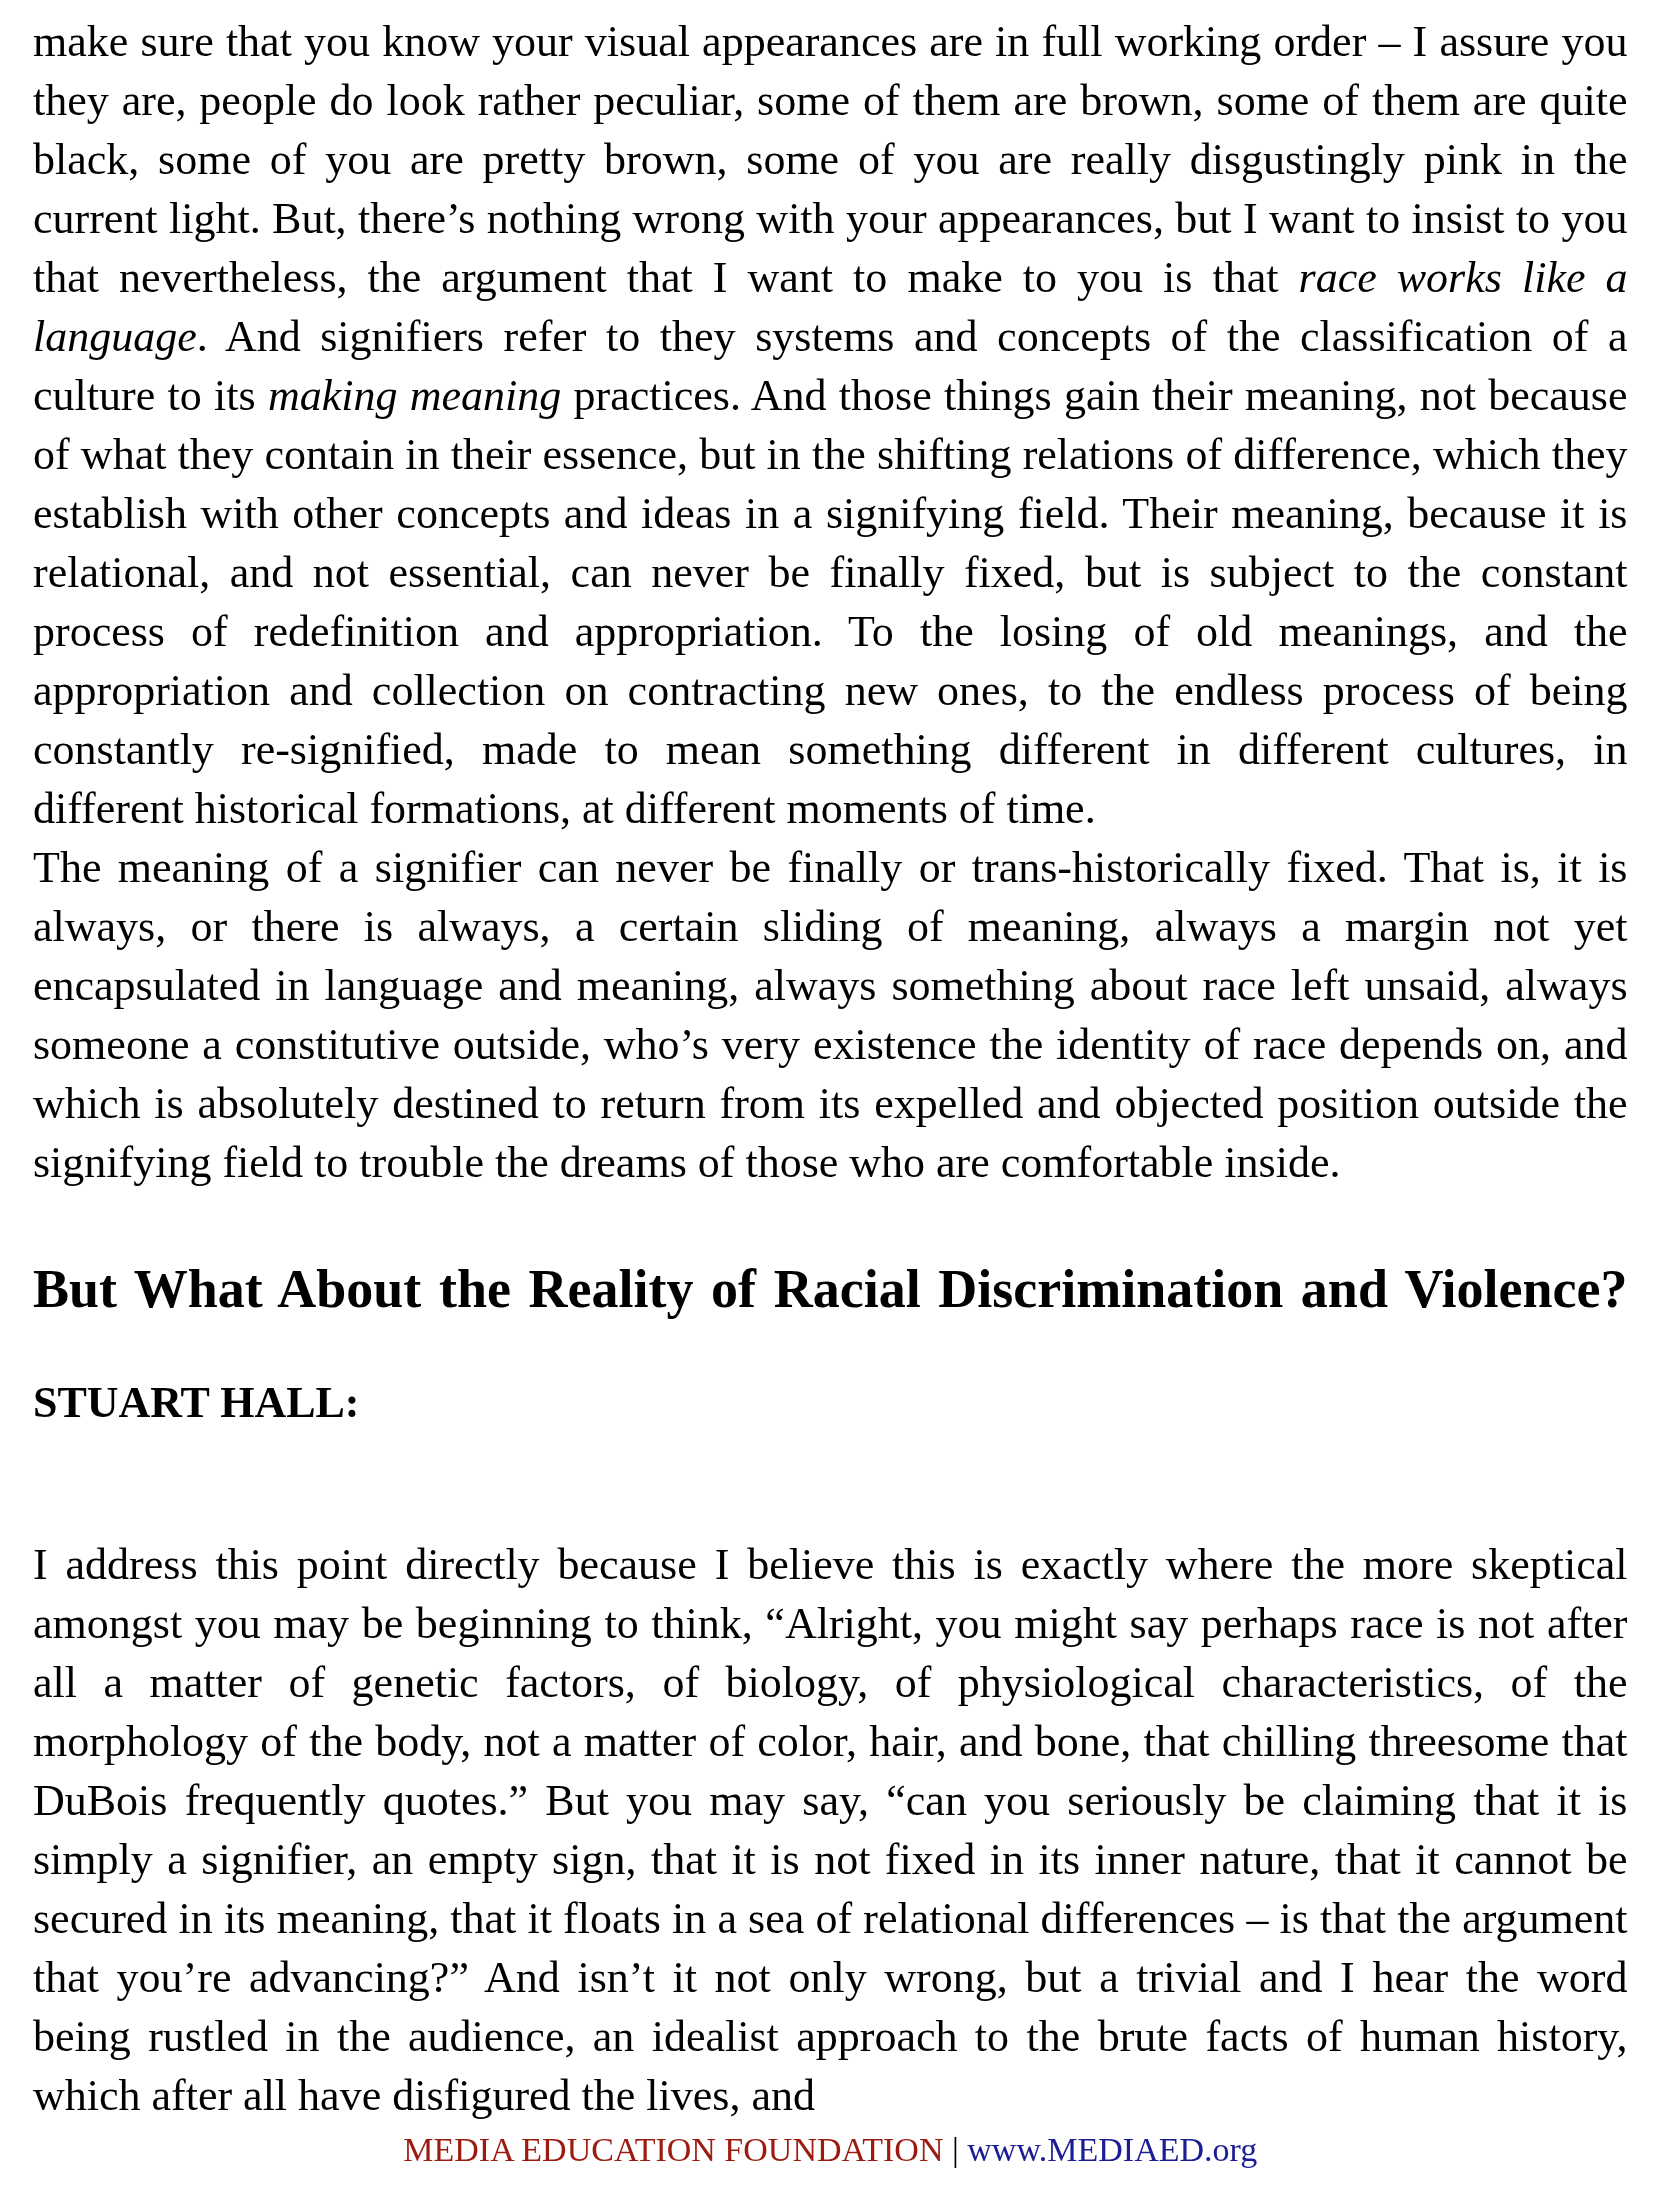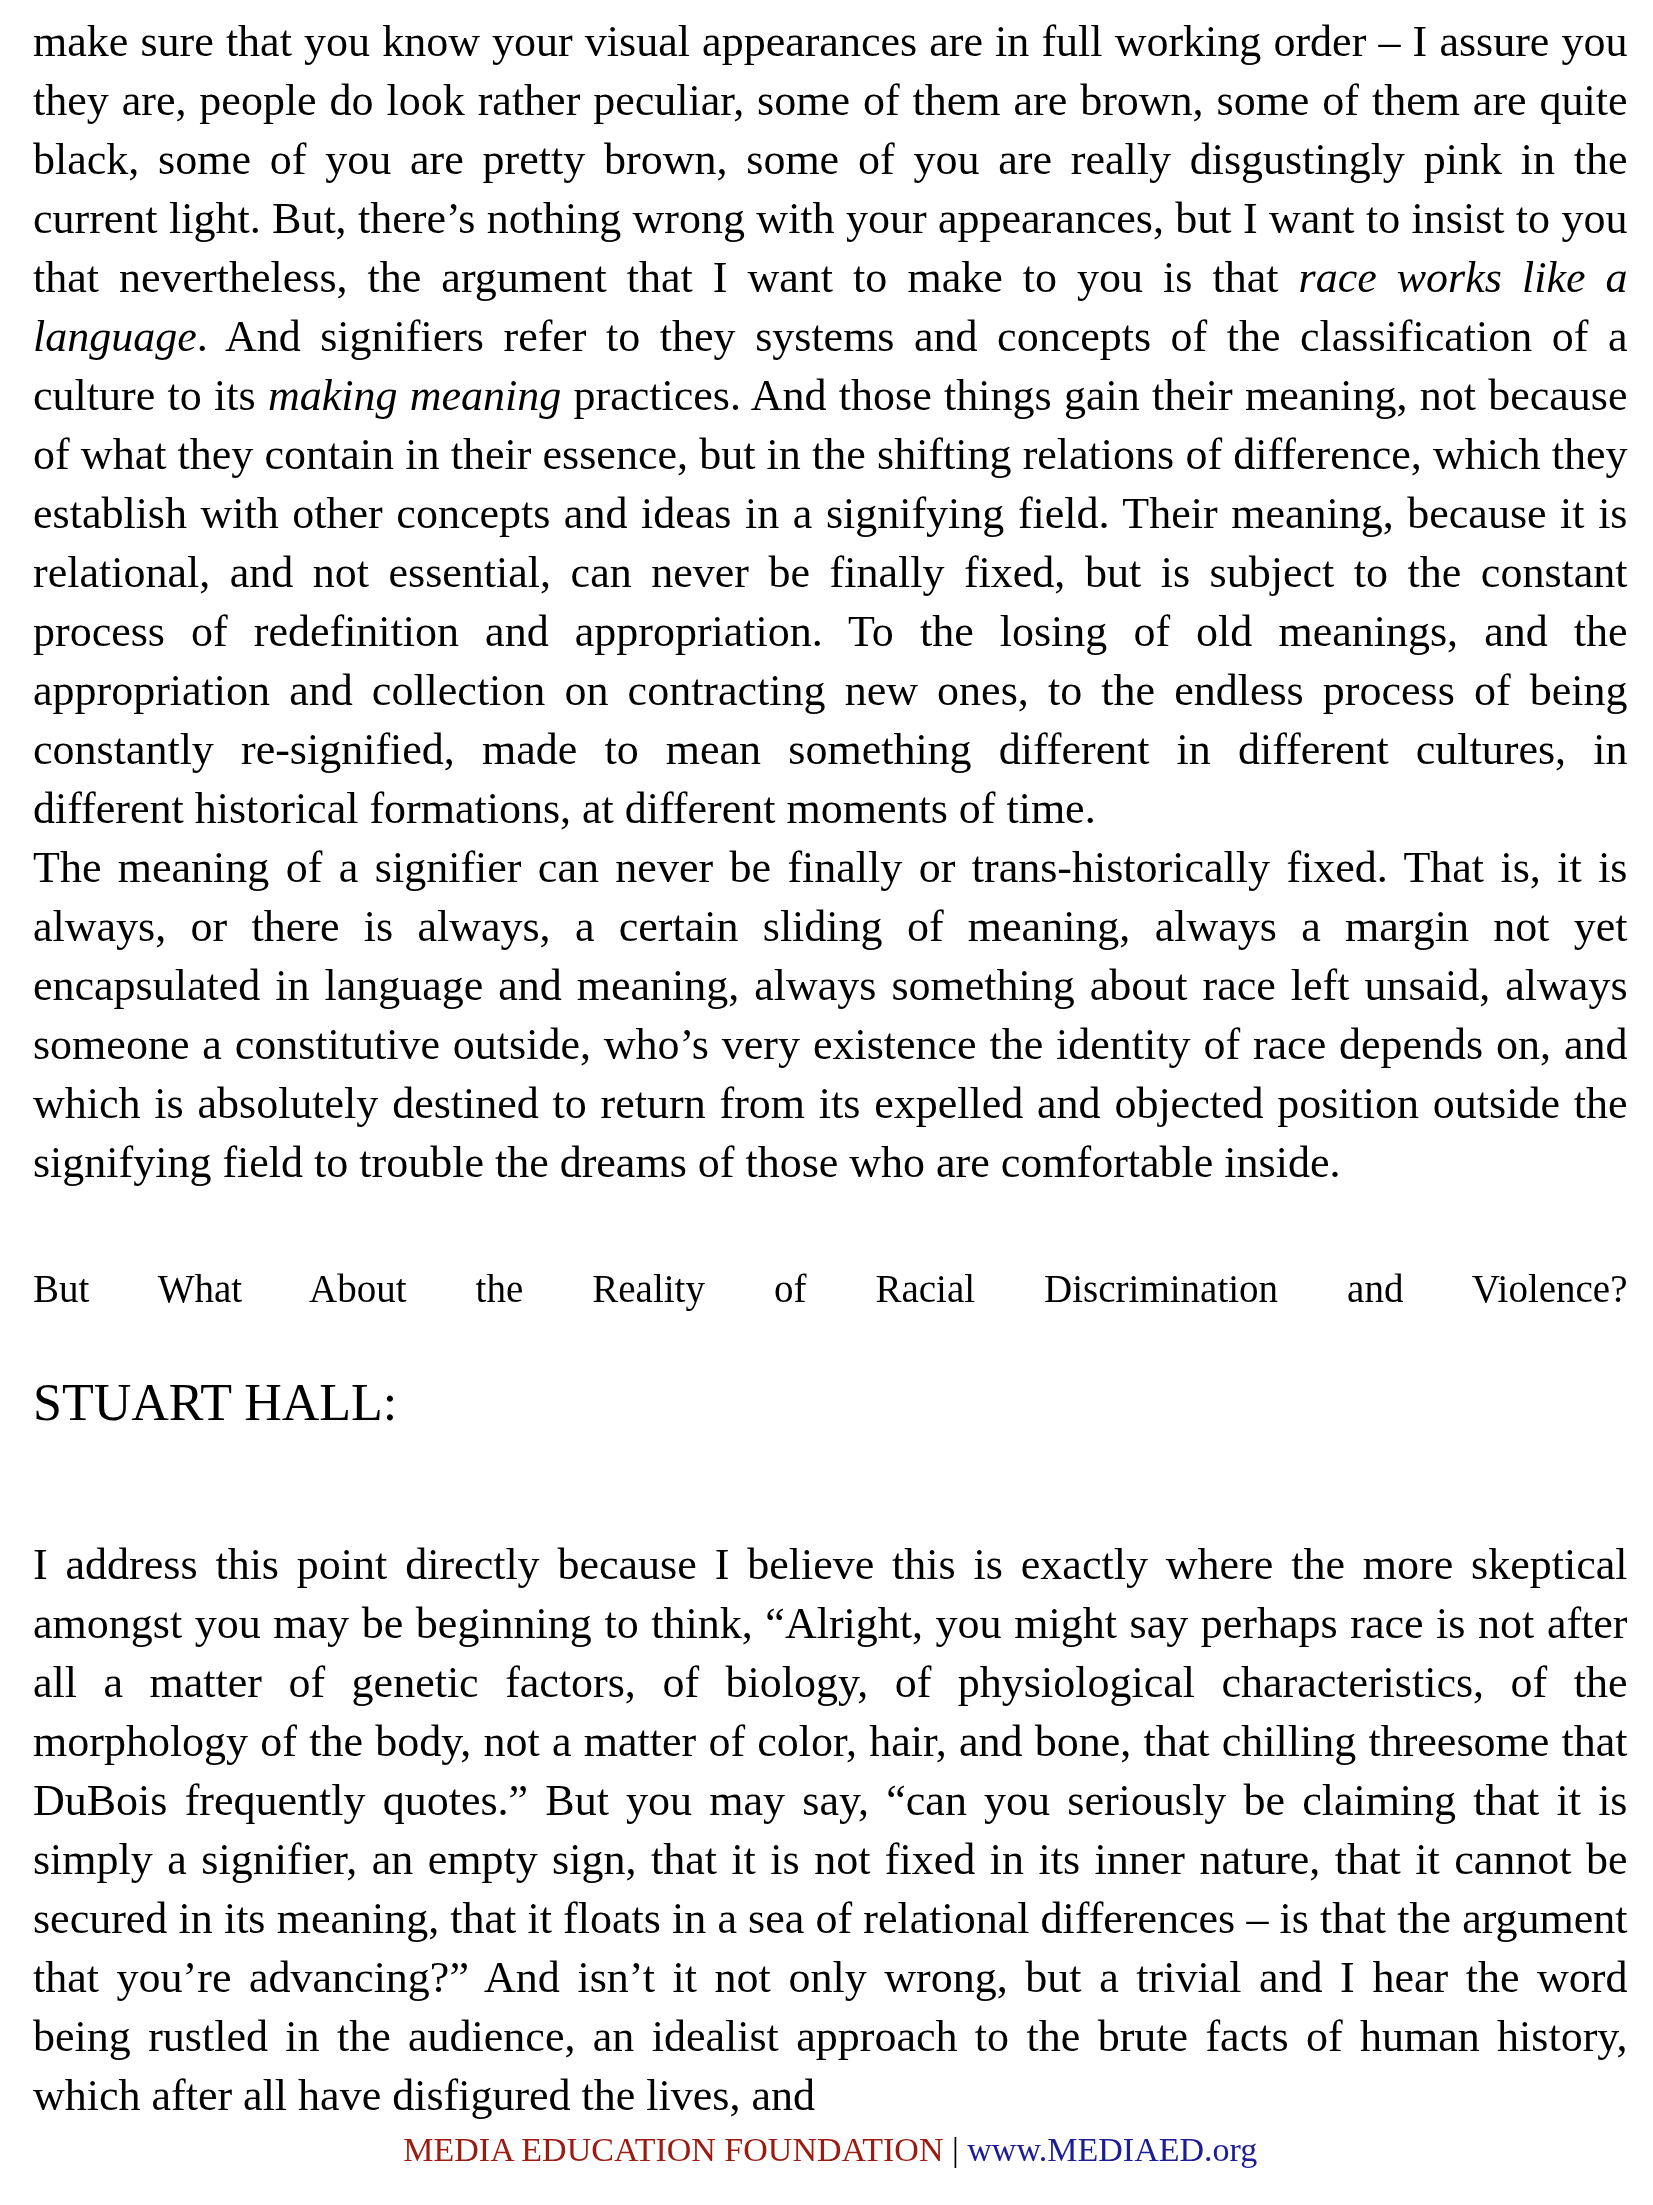--- a/index.html
+++ b/index.html
@@ -18,30 +18,30 @@
   .body-text {
     font-size: 44px;
     line-height: 59px;
     text-align: justify;
     letter-spacing: 0;
   }
   p { margin: 0; }
   .para-2 { }
   .section-heading {
     margin-top: 66px;
-    font-weight: normal;
-    font-size: 39px;
+    font-weight: bold;
+    font-size: 54px;
     line-height: 62px;
     text-align: justify;
     text-align-last: justify;
   }
   .speaker-label {
     margin-top: 52px;
-    font-weight: normal;
-    font-size: 52px;
+    font-weight: bold;
+    font-size: 44px;
     line-height: 62px;
     text-align: left;
     text-align-last: left;
   }
   .para-3 { margin-top: 101px; font-family: Liberation Serif, serif; }
   .footer {
     margin-top: 8px;
     text-align: center;
     line-height: 1.0;
   }

